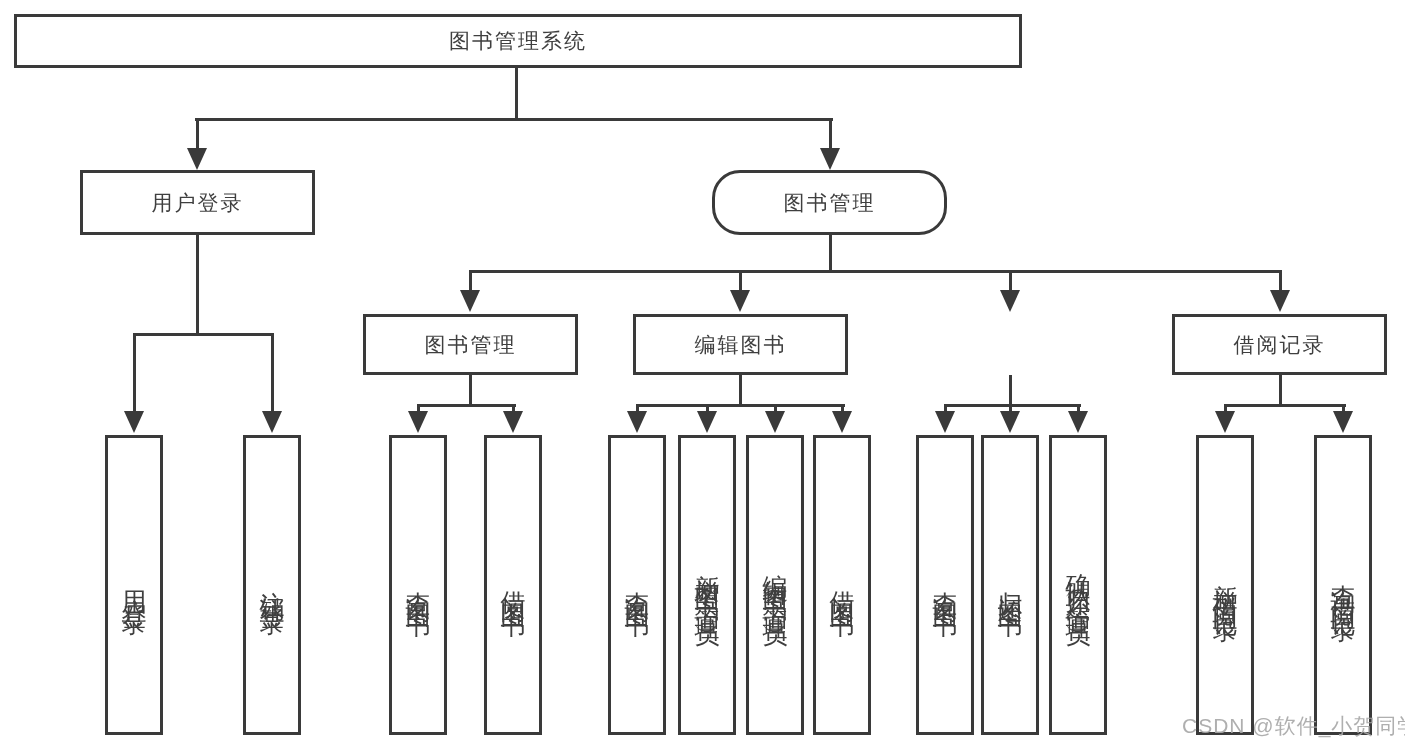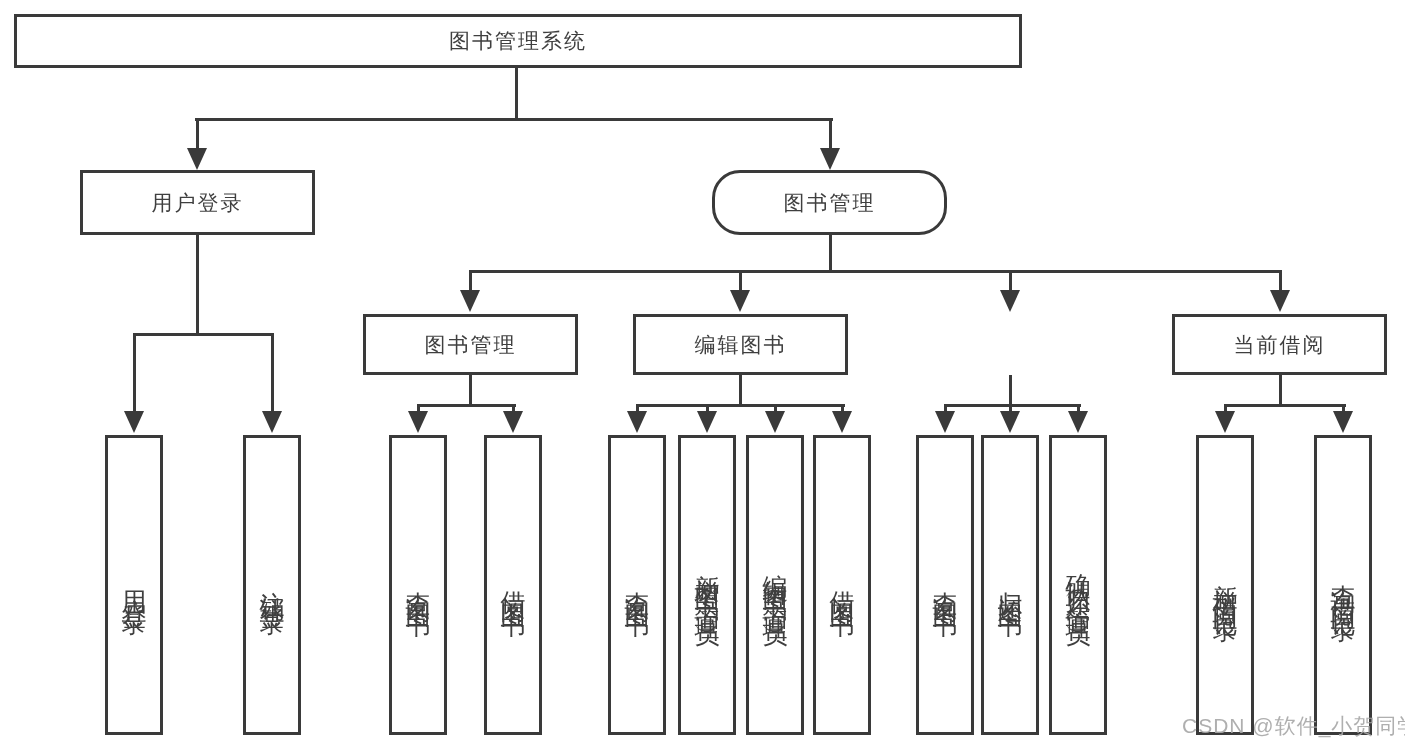--- a/index.html
+++ b/index.html
@@ -95,21 +95,21 @@
   <div class="vline" style="left:1279px; top:270px; height:22px;"></div>
   <div class="ahead" style="left:1270px; top:290px;"></div>
 
   <div class="box h" style="left:363px; top:314px; width:215px; height:61px;">
     <span>图书管理</span>
   </div>
   <div class="box h" style="left:633px; top:314px; width:215px; height:61px;">
     <span>编辑图书</span>
   </div>
   <div class="box h" style="left:1172px; top:314px; width:215px; height:61px;">
-    <span>当前借阅</span>
+    <span>借阅记录</span>
   </div>
 
   <div class="vline" style="left:469px; top:375px; height:31px;"></div>
   <div class="hline" style="left:417px; top:404px; width:99px;"></div>
   <div class="vline" style="left:417px; top:404px; height:10px;"></div>
   <div class="ahead" style="left:408px; top:411px;"></div>
   <div class="vline" style="left:512px; top:404px; height:10px;"></div>
   <div class="ahead" style="left:503px; top:411px;"></div>
 
   <div class="vline" style="left:739px; top:375px; height:31px;"></div>

